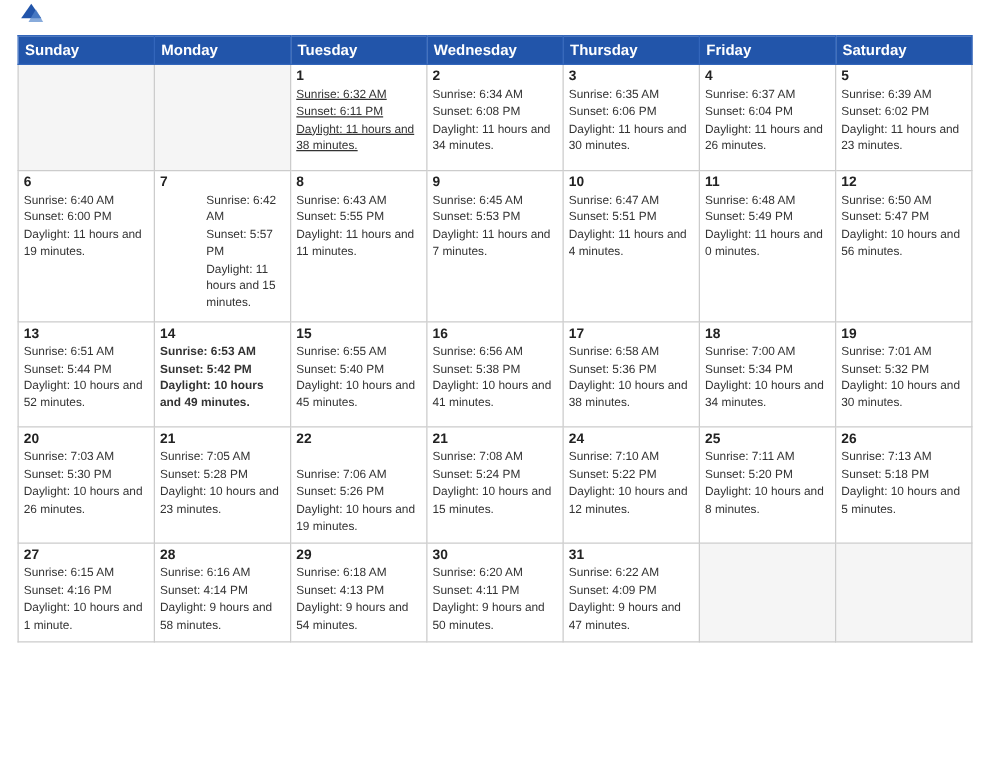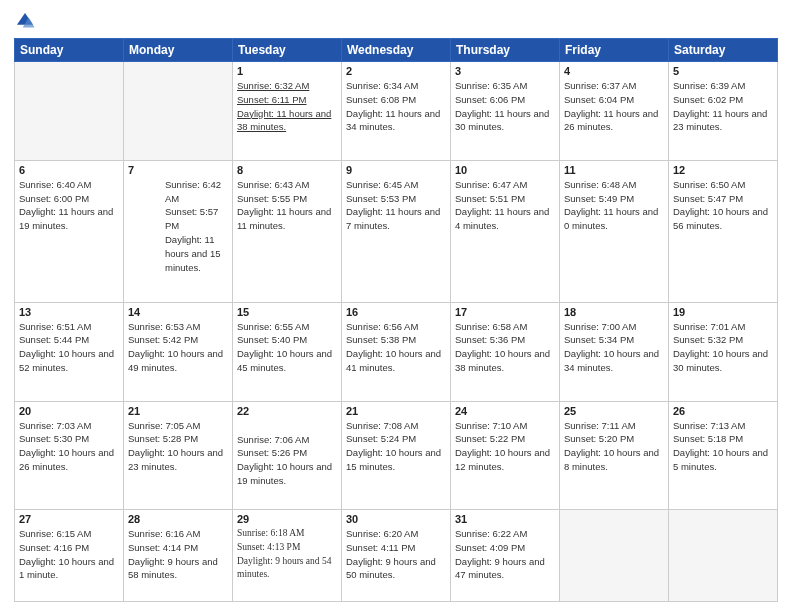--- a/index.html
+++ b/index.html
@@ -5,22 +5,22 @@
     * { margin: 0; padding: 0; box-sizing: border-box; }
     body {
       font-family: Arial, sans-serif;
       background: #fff;
       width: 792px;
       height: 612px;
       overflow: hidden;
     }
     .page {
       width: 792px;
-      height: 612px;
-      padding: 10px 14px;
+      height: 514px;
+      padding: 0 14px;
       display: flex;
       flex-direction: column;
       border-radius: 30px;
     }
     .header {
       display: flex;
       justify-content: space-between;
       align-items: flex-start;
       margin-bottom: 6px;
     }
@@ -210,21 +210,21 @@
         </tr>
         <tr>
           <td>
             <span class="day-num">13</span>
             <div class="day-info" style="white-space: pre-line;">Sunrise: 6:51 AM
 Sunset: 5:44 PM
 Daylight: 10 hours and 52 minutes.</div>
           </td>
           <td>
             <span class="day-num">14</span>
-            <div class="day-info" style="white-space: pre-line;">Sunrise: 6:53 AM
+            <div class="day-info" style="white-space: pre-line; font-weight: bold;">Sunrise: 6:53 AM
 Sunset: 5:42 PM
 Daylight: 10 hours and 49 minutes.</div>
           </td>
           <td>
             <span class="day-num">15</span>
             <div class="day-info" style="white-space: pre-line;">Sunrise: 6:55 AM
 Sunset: 5:40 PM
 Daylight: 10 hours and 45 minutes.</div>
           </td>
           <td>
@@ -304,21 +304,21 @@
 Daylight: 10 hours and 1 minute.</div>
           </td>
           <td>
             <span class="day-num">28</span>
             <div class="day-info" style="white-space: pre-line;">Sunrise: 6:16 AM
 Sunset: 4:14 PM
 Daylight: 9 hours and 58 minutes.</div>
           </td>
           <td>
             <span class="day-num">29</span>
-            <div class="day-info" style="white-space: pre-line; font-family: Liberation Serif, serif;">Sunrise: 6:18 AM
+            <div class="day-info" style="white-space: pre-line;">Sunrise: 6:18 AM
 Sunset: 4:13 PM
 Daylight: 9 hours and 54 minutes.</div>
           </td>
           <td>
             <span class="day-num">30</span>
             <div class="day-info" style="white-space: pre-line;">Sunrise: 6:20 AM
 Sunset: 4:11 PM
 Daylight: 9 hours and 50 minutes.</div>
           </td>
           <td>

